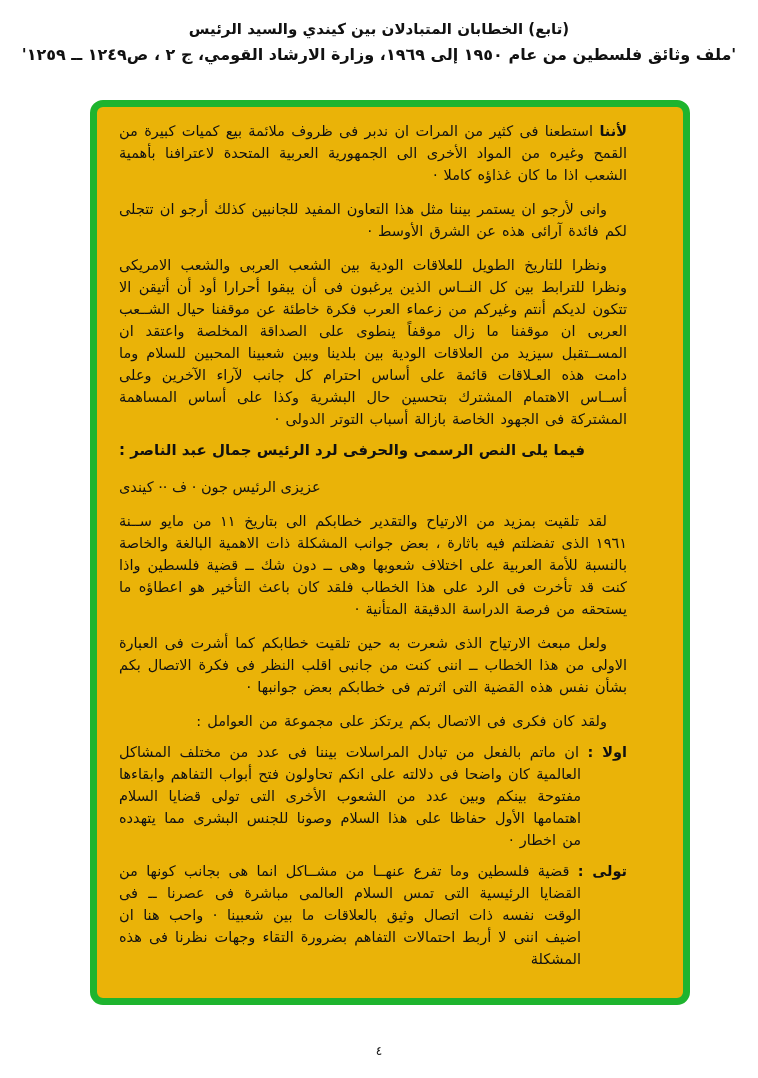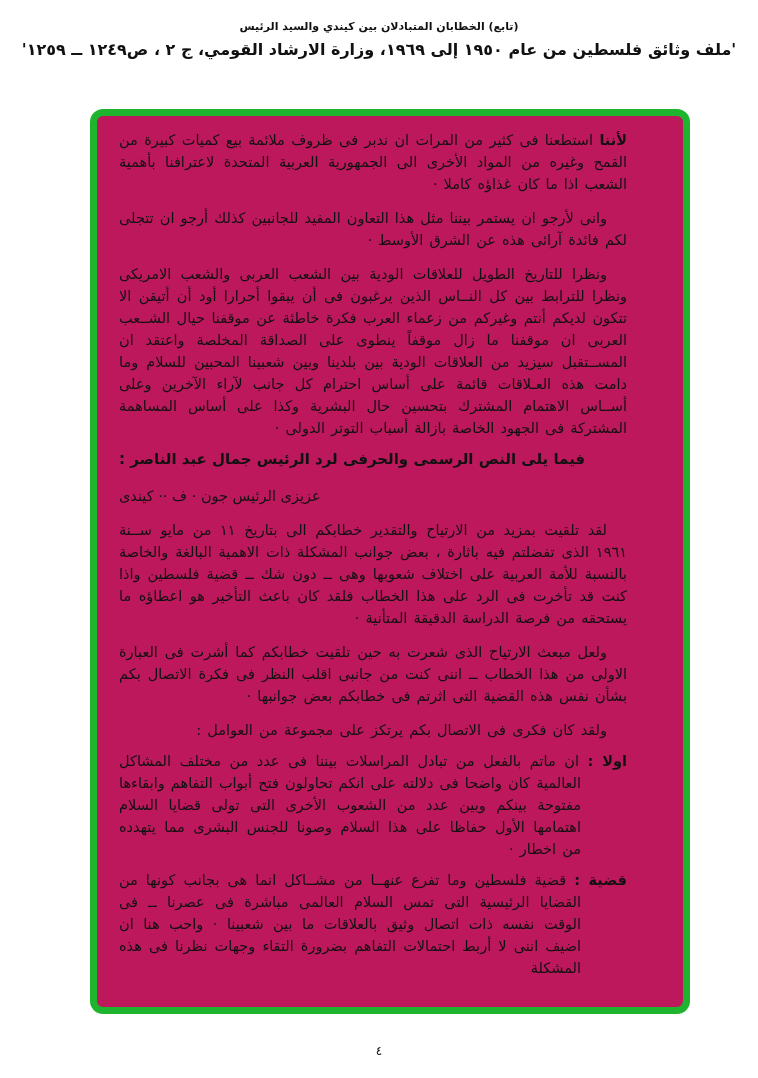--- a/index.html
+++ b/index.html
@@ -7,36 +7,36 @@
     position:relative;
     width:758px;height:1078px;
     background:#ffffff;
     font-family:"DejaVu Sans", sans-serif;
     color:#111;
     overflow:hidden;
   }
   .hdr{direction:rtl;text-align:center;}
   .title{
     padding-top:20px;
-    font-size:11px;
+    font-size:15px;
     font-weight:bold;
   }
   .source{
     margin-top:7px;
     font-size:16px;
     font-weight:bold;
   }
   .frame{
     position:absolute;
-    left:90px;top:109px;
+    left:90px;top:100px;
     width:600px;height:905px;
     box-sizing:border-box;
     border:7px solid var(--frame,#1eb42e);
     border-radius:13px;
-    background:#be185d;
+    background:#eab308;
   }
   .content{
     direction:rtl;
     padding:13px 56px 0 22px;
     overflow:hidden;
     height:100%;
     box-sizing:border-box;
   }
   .p{
     margin:9px 0 0 0;
@@ -96,20 +96,20 @@
 
       <p class="p ind">لقد تلقيت بمزيد من الارتياح والتقدير خطابكم الى بتاريخ ١١ من مايو ســنة ١٩٦١ الذى تفضلتم فيه باثارة ، بعض جوانب المشكلة ذات الاهمية البالغة والخاصة بالنسبة للأمة العربية على اختلاف شعوبها وهى ــ دون شك ــ قضية فلسطين واذا كنت قد تأخرت فى الرد على هذا الخطاب فلقد كان باعث التأخير هو اعطاؤه ما يستحقه من فرصة الدراسة الدقيقة المتأنية ·</p>
 
       <p class="p ind">ولعل مبعث الارتياح الذى شعرت به حين تلقيت خطابكم كما أشرت فى العبارة الاولى من هذا الخطاب ــ اننى كنت من جانبى اقلب النظر فى فكرة الاتصال بكم بشأن نفس هذه القضية التى اثرتم فى خطابكم بعض جوانبها ·</p>
 
       <p class="p ind">ولقد كان فكرى فى الاتصال بكم يرتكز على مجموعة من العوامل :</p>
 
       <p class="p hang"><span class="lbl">اولا :</span><span> ان ماتم بالفعل من تبادل المراسلات بيننا فى عدد من مختلف المشاكل العالمية كان واضحا فى دلالته على انكم تحاولون فتح أبواب التفاهم وابقاءها مفتوحة بينكم وبين عدد من الشعوب الأخرى التى تولى قضايا السلام اهتمامها الأول حفاظا على هذا السلام وصونا للجنس البشرى مما يتهدده من اخطار ·</span></p>
 
 
-      <p class="p hang"><span class="lbl">قضية :</span><span> قضية فلسطين وما تفرع عنهــا من مشــاكل انما هى بجانب كونها من القضايا الرئيسية التى تمس السلام العالمى مباشرة فى عصرنا ــ فى الوقت نفسه ذات اتصال وثيق بالعلاقات ما بين شعبينا · واحب هنا ان اضيف اننى لا أربط احتمالات التفاهم بضرورة التقاء وجهات نظرنا فى هذه المشكلة</span></p>
+      <p class="p hang"><span class="lbl">تولى :</span><span> قضية فلسطين وما تفرع عنهــا من مشــاكل انما هى بجانب كونها من القضايا الرئيسية التى تمس السلام العالمى مباشرة فى عصرنا ــ فى الوقت نفسه ذات اتصال وثيق بالعلاقات ما بين شعبينا · واحب هنا ان اضيف اننى لا أربط احتمالات التفاهم بضرورة التقاء وجهات نظرنا فى هذه المشكلة</span></p>
 
     </div>
   </div>
 
   <div class="pagenum">٤</div>
 
 </div>
 
 </body></html>

